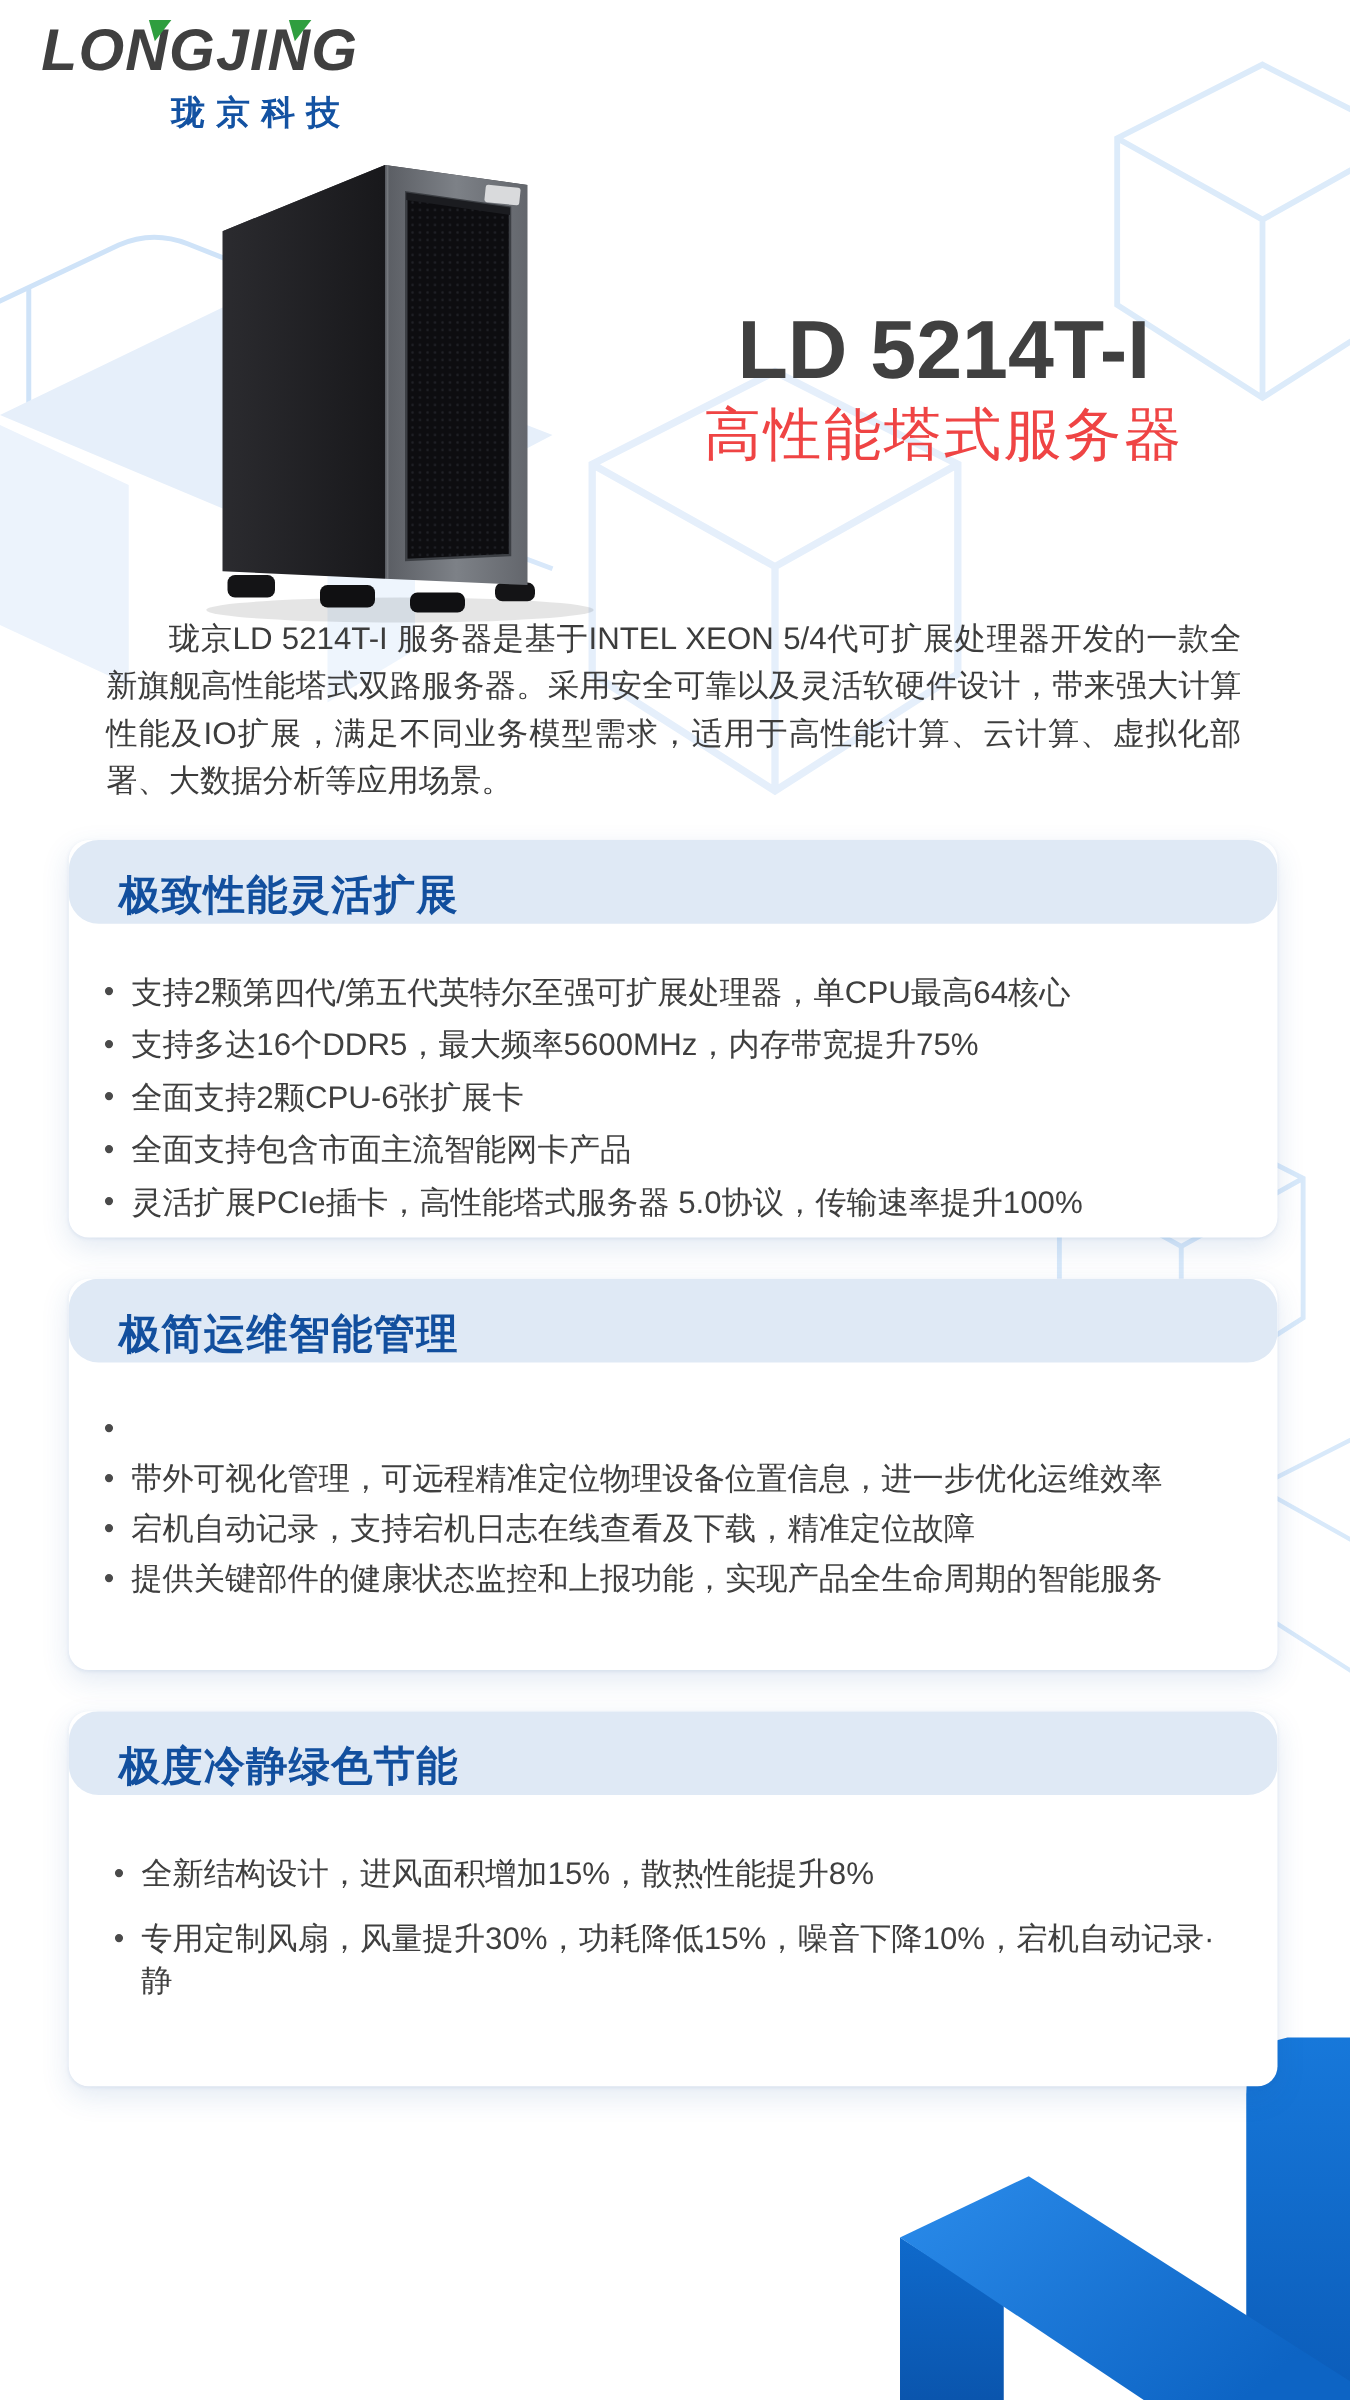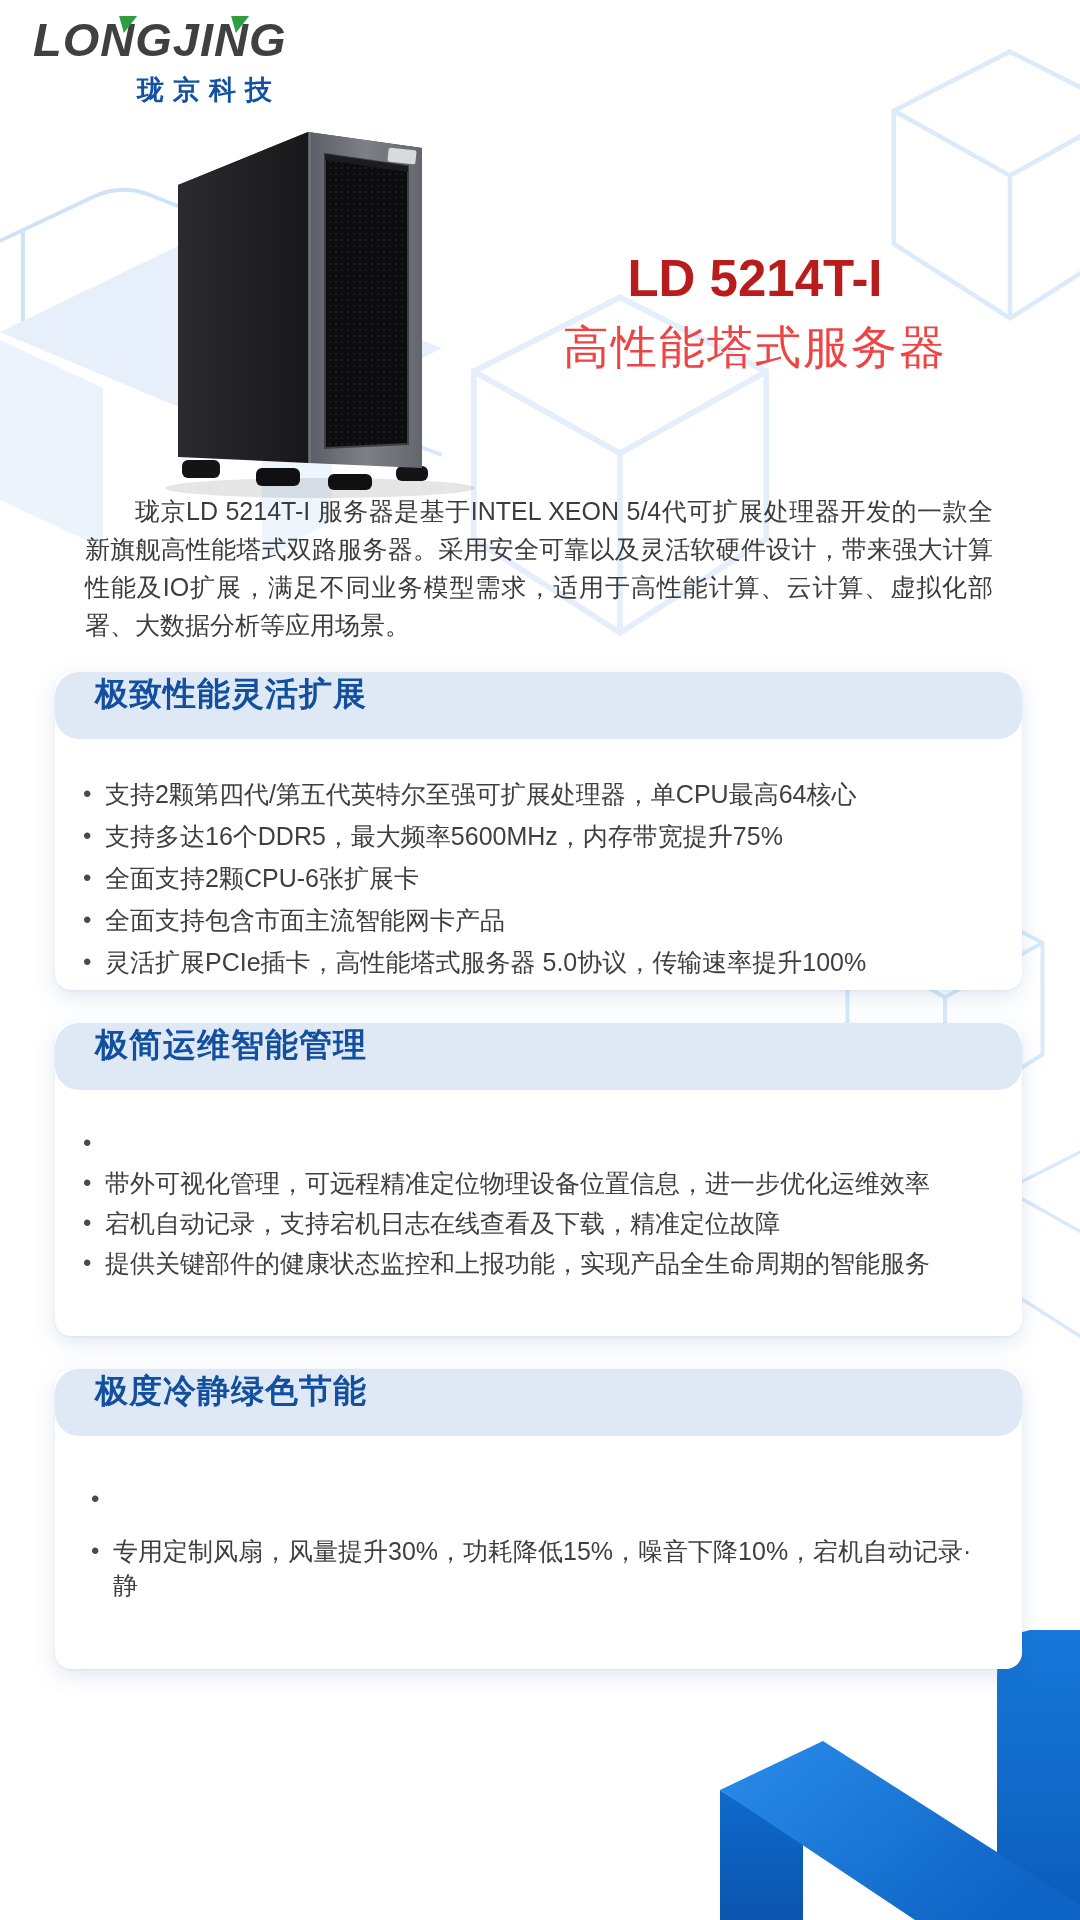--- a/index.html
+++ b/index.html
@@ -27,38 +27,38 @@
   .logo-tri.t2{left:196px;}
   .logo-sub{
     display:block;text-align:right;margin-top:2px;padding-right:4px;
     font-size:27px;font-weight:700;color:#1352a2;letter-spacing:9px;
   }
   
   .server{position:absolute;left:160px;top:112px;z-index:2;}
   .hero-title{
     position:absolute;left:530px;top:248px;width:450px;z-index:2;text-align:center;
   }
-  .hero-model{font-size:51px;font-weight:700;color:#b91c1c;letter-spacing:0;line-height:62px;}
+  .hero-model{font-size:66px;font-weight:700;color:#404040;letter-spacing:0;line-height:62px;}
   .hero-sub{font-size:46px;font-weight:400;color:#ef4444;letter-spacing:2px;line-height:58px;margin-top:8px;}
   .hero-desc{
     position:absolute;left:85px;top:492px;width:908px;z-index:2;
     font-size:25px;line-height:38px;color:#3c3c3c;
     text-indent:2em;text-align:justify;margin:0;
   }
   
   .cards{position:absolute;left:55px;top:672px;width:967px;z-index:2;}
   .card{
     background:#ffffff;border-radius:16px;overflow:hidden;
     box-shadow:0 8px 22px rgba(40,90,160,.13), 0 1px 3px rgba(40,90,160,.08);
   }
   .card.c1{height:318px;margin-bottom:33px;}
   .card.c2{height:313px;margin-bottom:33px;}
   .card.c3{height:300px;}
   .card-head{
-    height:67px;background:#dfe9f5;display:flex;align-items:flex-start;padding-left:40px;border-radius:24px;
+    height:67px;background:#dfe9f5;display:flex;align-items:flex-end;padding-left:40px;border-radius:24px;
   }
   .card-title{font-size:33px;font-weight:700;color:#124f9e;letter-spacing:1px;}
   .card-body{padding:38px 36px 0 28px;}
   .c2 .card-body{padding-top:36px;}
   .c3 .card-body{padding-top:46px;}
   ul.blist{list-style:none;margin:0;padding:0;}
   ul.blist li{
     display:flex;align-items:flex-start;
     font-size:25px;line-height:34px;color:#3f3f3f;margin-bottom:8px;
   }
@@ -217,20 +217,21 @@
     </div>
 
     <div class="card c3">
       <div class="card-head">
         <span class="card-title">极度冷静绿色节能</span>
       </div>
       <div class="card-body">
         <ul class="blist">
           <li>
               <span class="dot">•</span>
+              <span>全新结构设计，进风面积增加15%，散热性能提升8%</span>
             </li>
           <li>
               <span class="dot">•</span>
               <span>专用定制风扇，风量提升30%，功耗降低15%，噪音下降10%，宕机自动记录·静</span>
             </li>
         </ul>
       </div>
     </div>
 
   </div>

